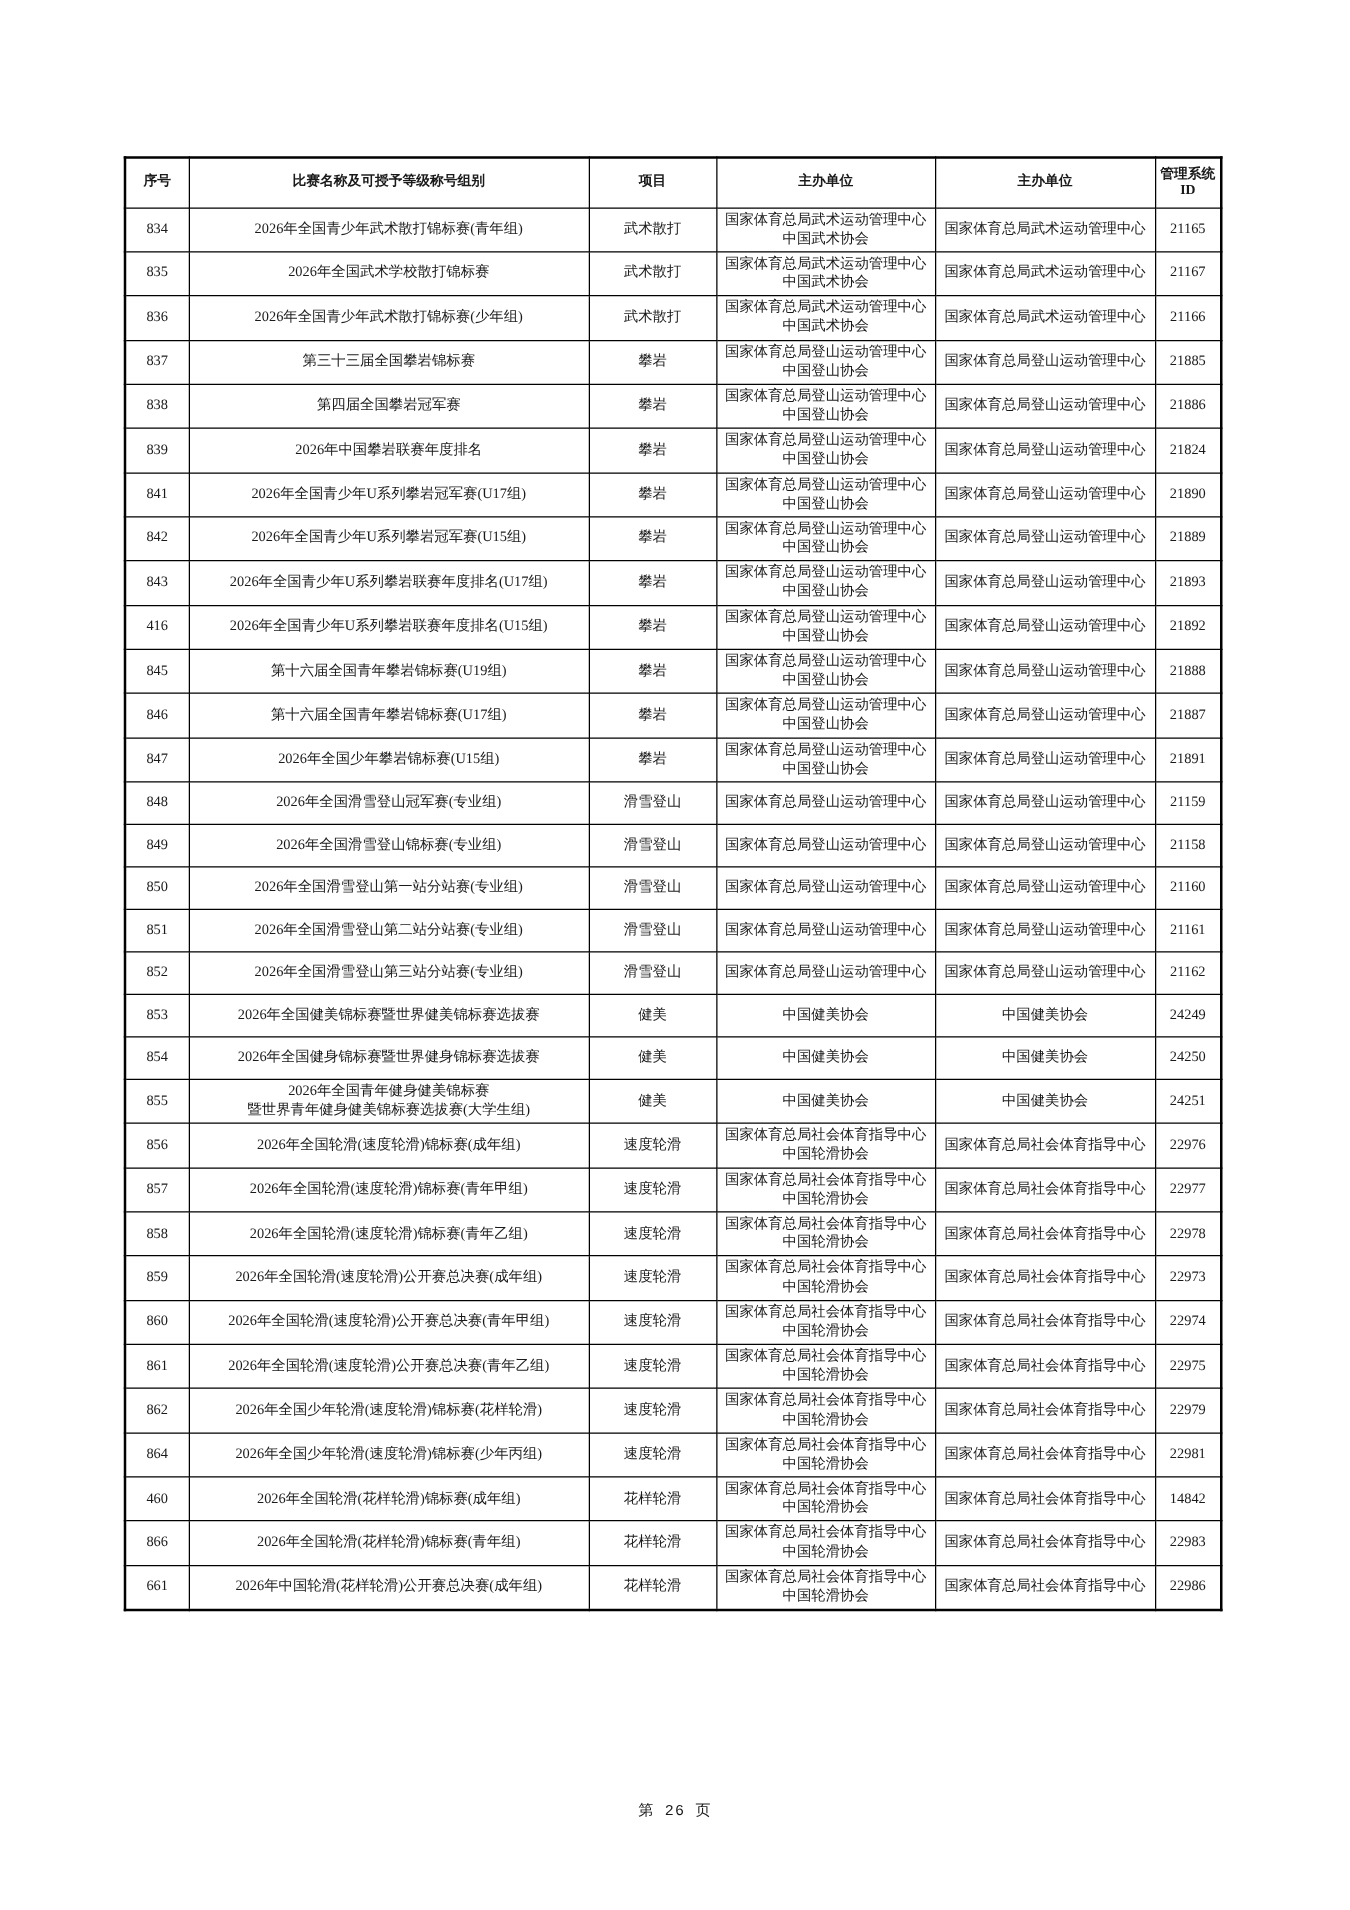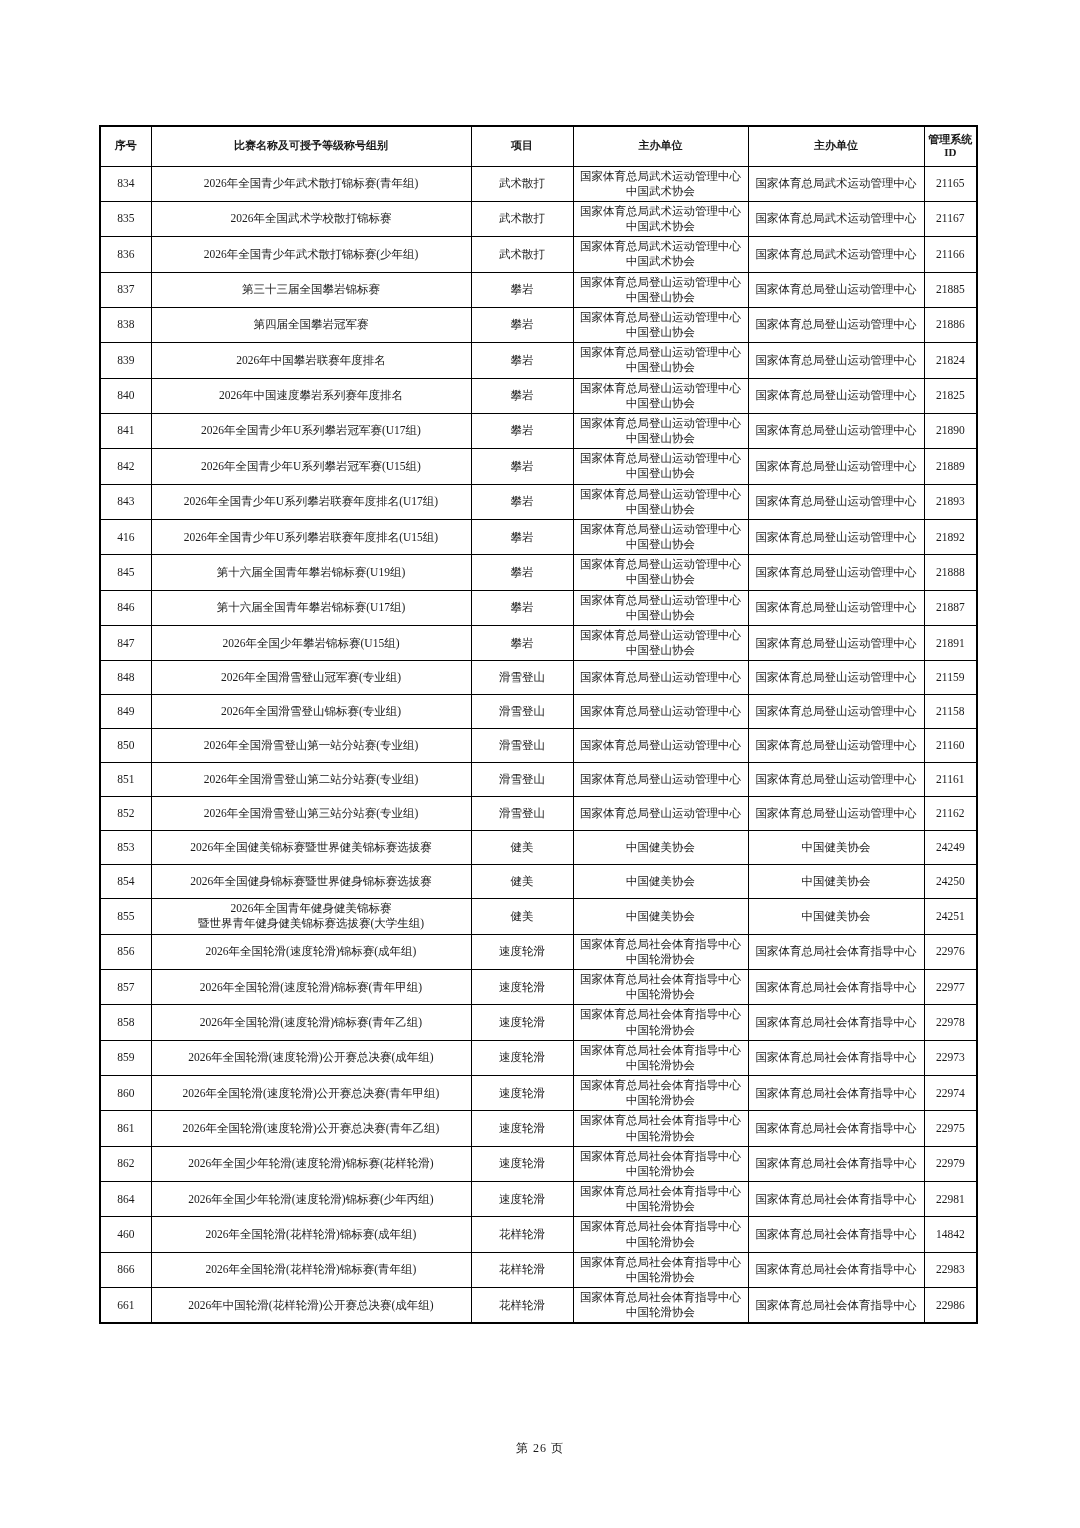--- a/index.html
+++ b/index.html
@@ -44,20 +44,21 @@
   }
   .comp-table td.cell-name { padding: 2px 6px; text-align: center; }
   .footer {
     position: absolute;
     top: 1440px;
     left: 0;
     width: 100%;
     text-align: center;
     font-size: 12px;
     letter-spacing: 1px;
+    font-family: Liberation Mono, monospace;
   }
 </style>
 </head>
 <body>
 
 <div class="page">
 
   <table class="comp-table">
     <colgroup>
       <col style="width:51px">
@@ -132,29 +133,20 @@
   <tr>
     <td class="cell-serial">839</td>
     <td class="cell-name">2026年中国攀岩联赛年度排名</td>
     <td class="cell-sport">攀岩</td>
     <td class="cell-organizer">国家体育总局登山运动管理中心
 中国登山协会</td>
     <td class="cell-grantor">国家体育总局登山运动管理中心</td>
     <td class="cell-sysid">21824</td>
   </tr>
 
-  <tr>
-    <td class="cell-serial">840</td>
-    <td class="cell-name">2026年中国速度攀岩系列赛年度排名</td>
-    <td class="cell-sport">攀岩</td>
-    <td class="cell-organizer">国家体育总局登山运动管理中心
-中国登山协会</td>
-    <td class="cell-grantor">国家体育总局登山运动管理中心</td>
-    <td class="cell-sysid">21825</td>
-  </tr>
 
   <tr>
     <td class="cell-serial">841</td>
     <td class="cell-name">2026年全国青少年U系列攀岩冠军赛(U17组)</td>
     <td class="cell-sport">攀岩</td>
     <td class="cell-organizer">国家体育总局登山运动管理中心
 中国登山协会</td>
     <td class="cell-grantor">国家体育总局登山运动管理中心</td>
     <td class="cell-sysid">21890</td>
   </tr>

